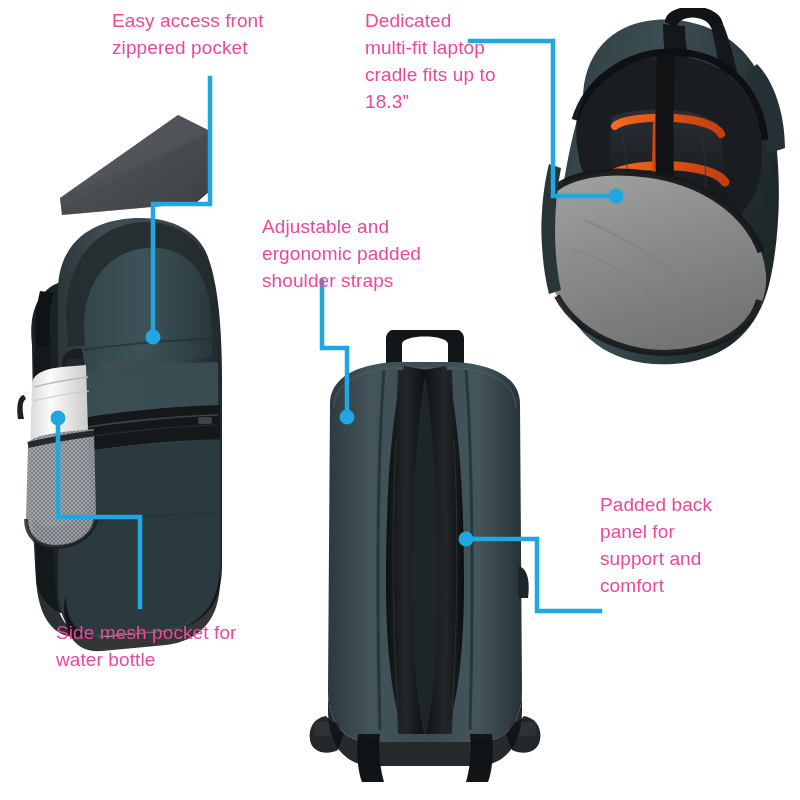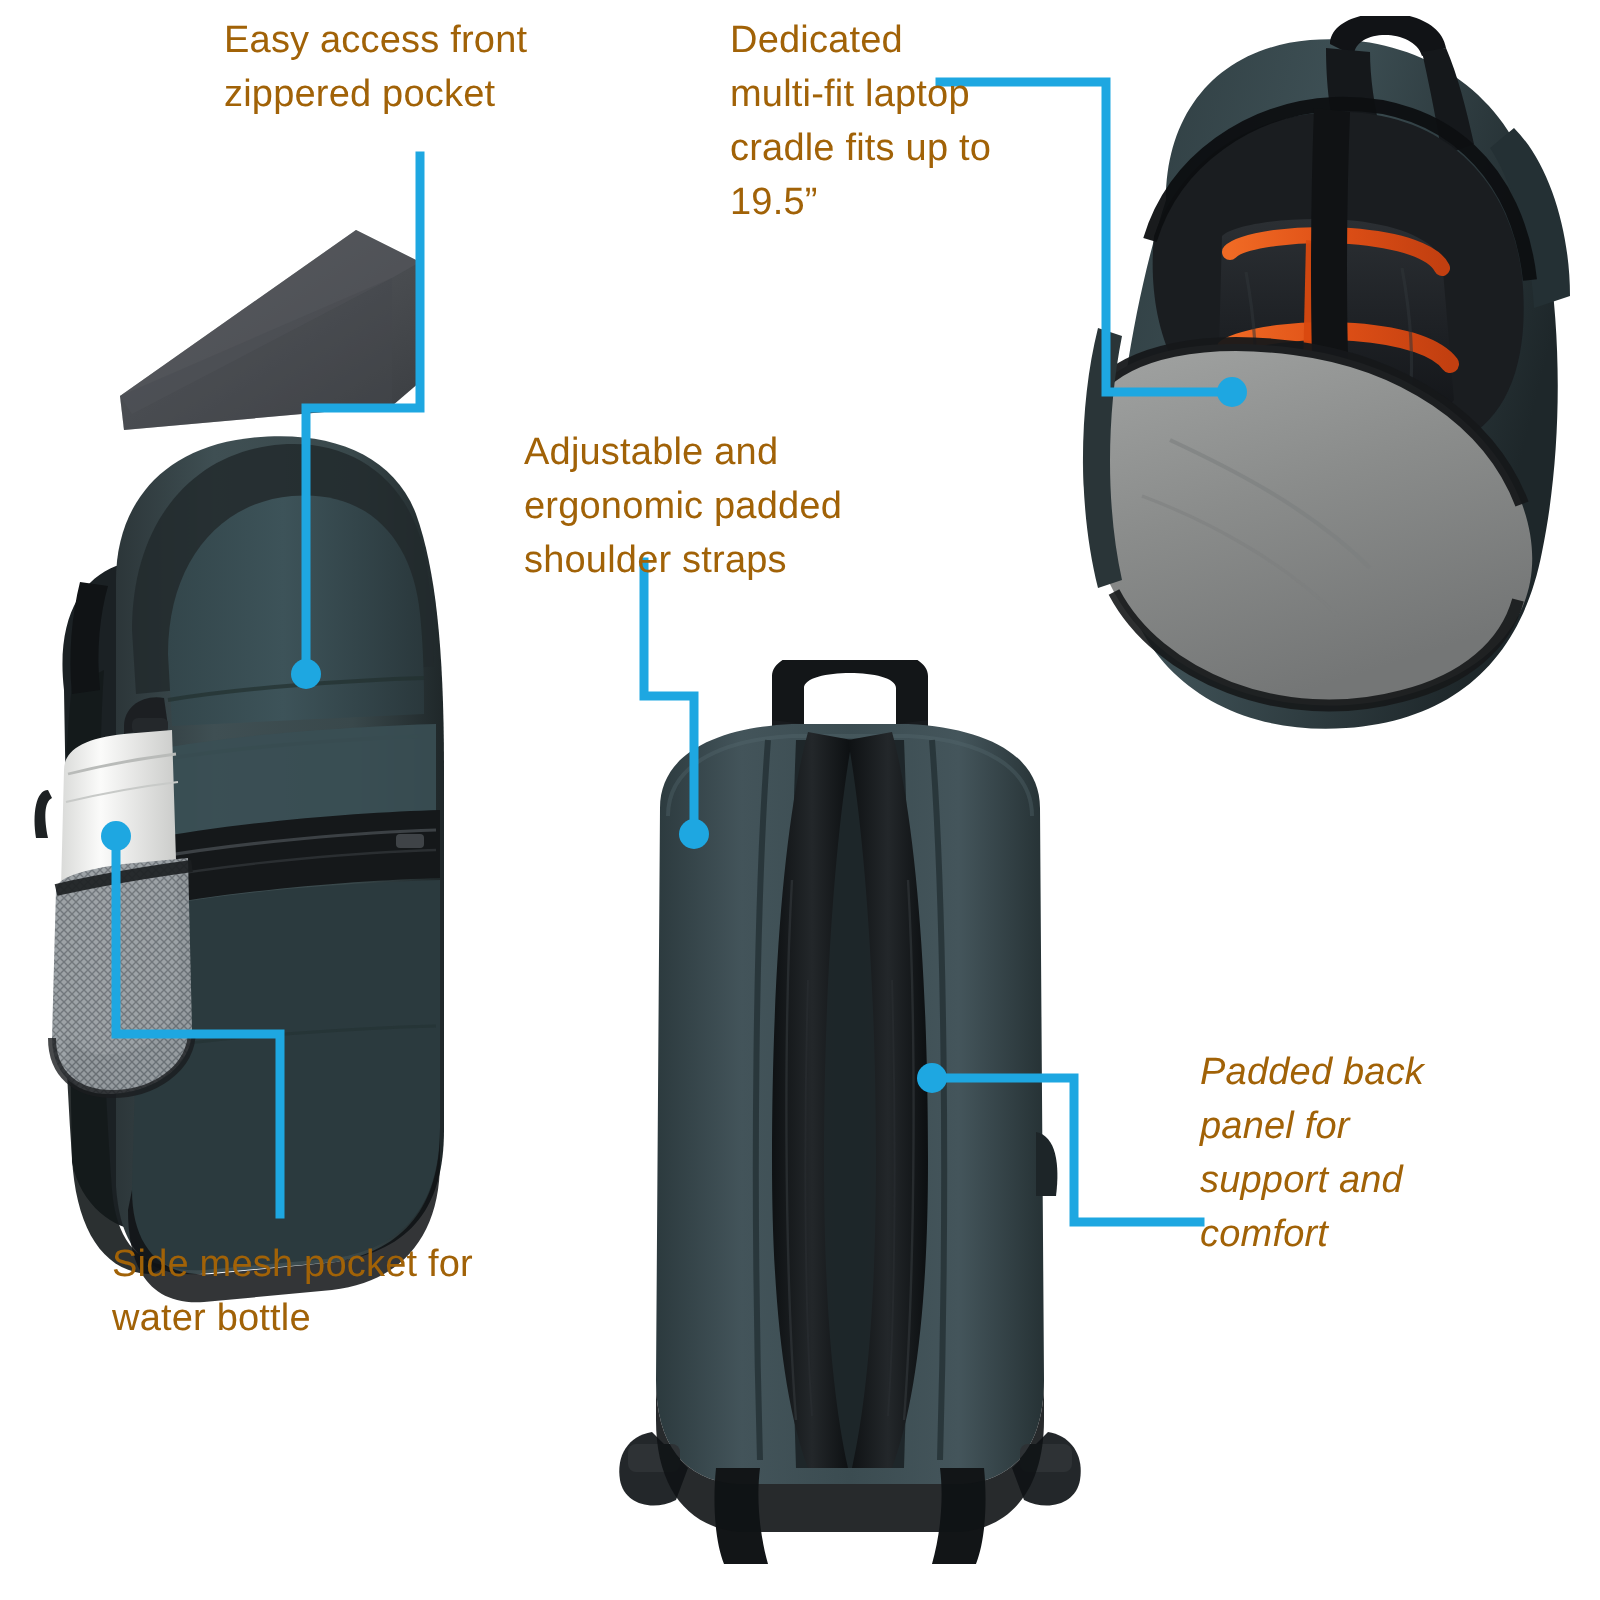--- a/index.html
+++ b/index.html
@@ -15,32 +15,32 @@
     position: relative;
     width: 800px;
     height: 800px;
     background: #ffffff;
     overflow: hidden;
   }
 
   
   .callout-label {
     position: absolute;
-    color: #a16207;
+    color: #ec4899;
     font-size: 19px;
     line-height: 1.42;
     letter-spacing: 0.1px;
     white-space: pre-line;
     font-weight: 400;
   }
   #label-front-pocket   { left: 112px; top: 8px;   width: 200px; }
   #label-laptop-cradle  { left: 365px; top: 8px;   width: 170px; }
   #label-shoulder       { left: 262px; top: 178px; width: 190px; margin-top: 36px; }
   #label-mesh-pocket    { left: 56px;  top: 620px; width: 210px; }
-  #label-back-panel     { left: 600px; top: 524px; width: 135px; font-style: italic; }
+  #label-back-panel     { left: 600px; top: 492px; width: 135px; }
 
   
   #leaders {
     position: absolute;
     left: 0; top: 0;
     width: 800px; height: 800px;
     pointer-events: none;
   }
 
   
@@ -313,21 +313,21 @@
       <circle cx="466" cy="539" r="7.5"></circle>
     </g>
   </svg>
 
   <div class="callout-label" id="label-front-pocket">Easy access front
 zippered pocket</div>
 
   <div class="callout-label" id="label-laptop-cradle">Dedicated
 multi-fit laptop
 cradle fits up to
-19.5”</div>
+18.3”</div>
 
   <div class="callout-label" id="label-shoulder">Adjustable and
 ergonomic padded
 shoulder straps</div>
 
   <div class="callout-label" id="label-mesh-pocket">Side mesh pocket for
 water bottle</div>
 
   <div class="callout-label" id="label-back-panel">Padded back
 panel for

